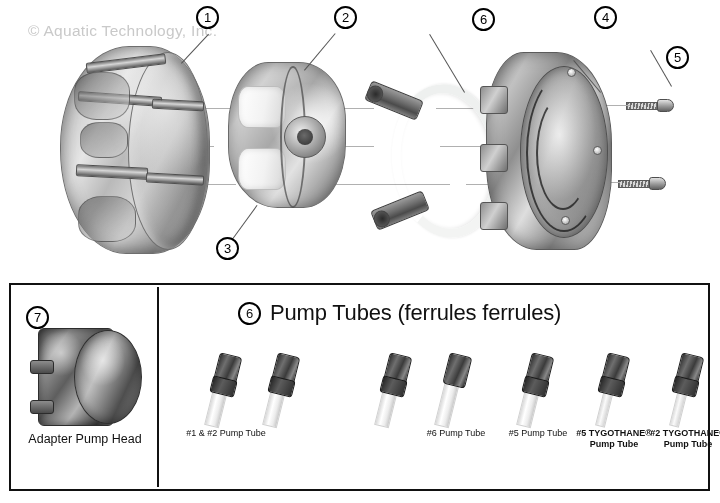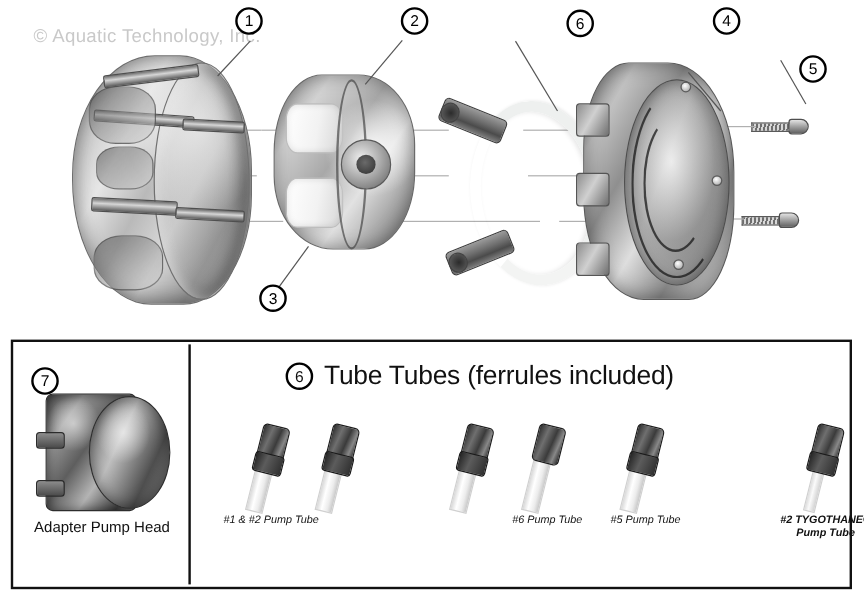--- a/index.html
+++ b/index.html
@@ -166,21 +166,21 @@
   .adapter .cap-sub{position:absolute;left:0;top:157px;width:142px;font-size:9.5px;color:#111;}
 
   
   .tubes-head{position:absolute;left:238px;top:300px;display:flex;align-items:center;
               gap:9px;z-index:60;}
   .tubes-head .bub{position:relative;width:23px;height:23px;border-radius:50%;
                    border:2.2px solid #000;background:#fff;font-size:13px;line-height:19px;
                    text-align:center;box-sizing:border-box;}
   .tubes-head .txt{font-size:22px;color:#111;letter-spacing:-.2px;}
 
-  .tuberow{position:absolute;left:166px;top:352px;width:544px;height:120px;z-index:60;font-style:italic;}
+  .tuberow{position:absolute;left:166px;top:352px;width:544px;height:120px;z-index:60;}
   .tube{position:absolute;top:0;width:68px;height:118px;text-align:center;}
   .tube .art{position:absolute;left:0;top:0;width:68px;height:74px;}
   .tube .stem{position:absolute;left:24px;top:26px;width:13px;height:48px;
     background:linear-gradient(90deg,#d8d8d8,#ffffff 35%,#ececec 70%,#c8c8c8);
     border:1px solid #d0d0d0;transform:rotate(14deg);transform-origin:50% 0;}
   .tube .stem.thin{width:8px;left:27px;background:linear-gradient(90deg,#dcdcdc,#fafafa 40%,#d2d2d2);}
   .tube .fer{position:absolute;left:20px;top:2px;width:21px;height:30px;border-radius:4px;
     background:linear-gradient(100deg,#2e2e2e,#6f6f6f 30%,#3b3b3b 58%,#888 80%,#2a2a2a);
     border:1px solid #1e1e1e;transform:rotate(14deg);transform-origin:50% 100%;}
   .tube .fer2{position:absolute;left:19px;top:26px;width:23px;height:15px;border-radius:3px;
@@ -283,21 +283,21 @@
       <div class="blk"></div>
       <div class="rnd"></div>
       <div class="port" style="top:36px;"></div>
       <div class="port" style="top:76px;"></div>
     </div>
     <div class="cap-main">Adapter Pump Head</div>
   </div>
 
   <div class="tubes-head">
     <div class="bub">6</div>
-    <div class="txt">Tube Tubes (ferrules included)</div>
+    <div class="txt">Pump Tubes (ferrules ferrules)</div>
   </div>
 
   <div class="tuberow">
 
     <div class="tube" style="left:26px;">
       <div class="art">
         <div class="stem"></div>
         <div class="fer"></div>
         <div class="fer2"></div>
       </div>
@@ -331,20 +331,28 @@
 
     <div class="tube" style="left:338px;">
       <div class="art">
         <div class="stem"></div>
         <div class="fer"></div>
         <div class="fer2"></div>
       </div>
       <div class="lbl">#5 Pump Tube</div>
     </div>
 
+    <div class="tube" style="left:414px;">
+      <div class="art">
+        <div class="stem thin"></div>
+        <div class="fer"></div>
+        <div class="fer2"></div>
+      </div>
+      <div class="lbl bold">#5 TYGOTHANE® Pump Tube</div>
+    </div>
 
     <div class="tube" style="left:488px;">
       <div class="art">
         <div class="stem thin"></div>
         <div class="fer"></div>
         <div class="fer2"></div>
       </div>
       <div class="lbl bold">#2 TYGOTHANE® Pump Tube</div>
     </div>
 

